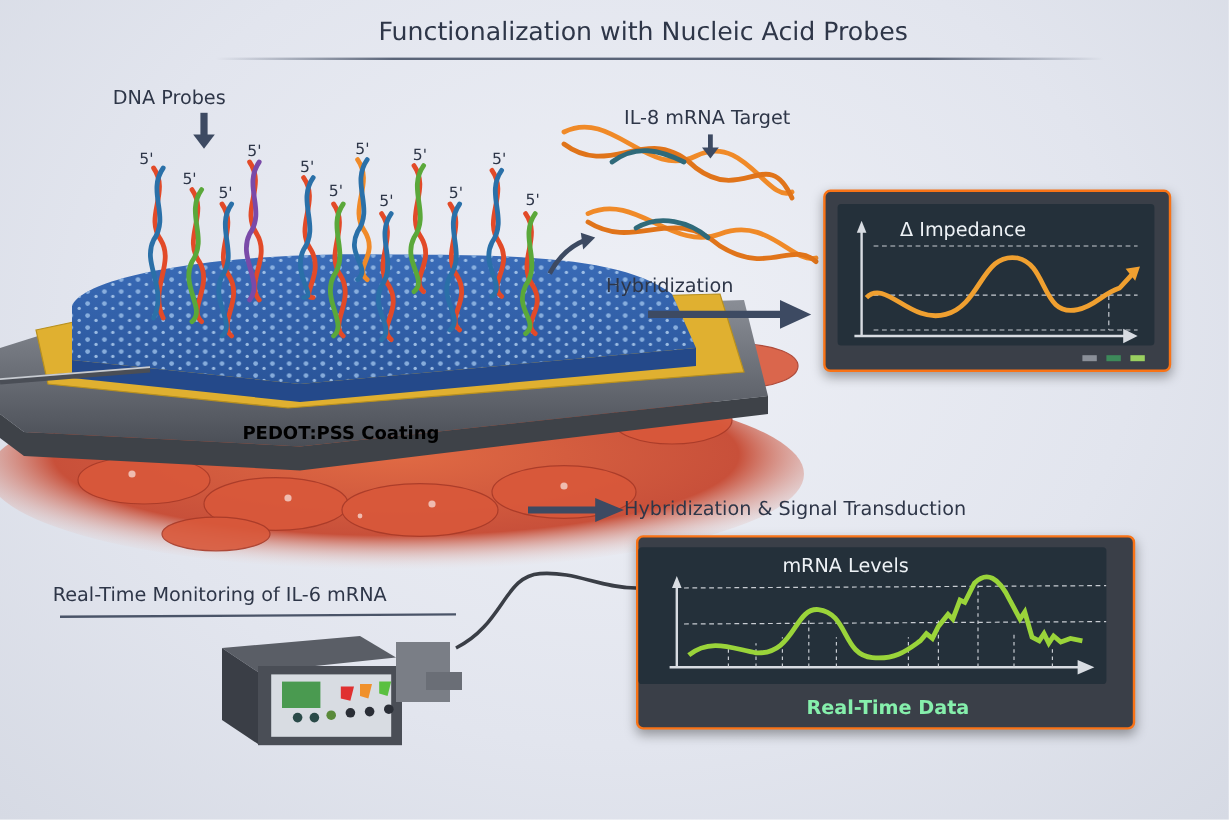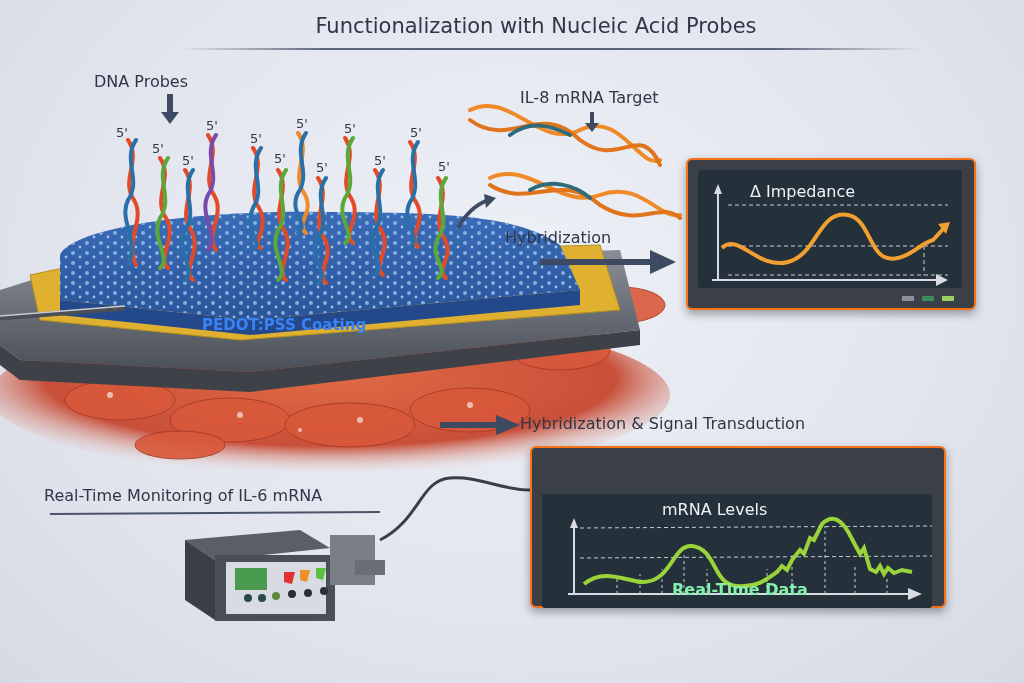--- a/index.html
+++ b/index.html
@@ -9,21 +9,21 @@
   .abs{position:absolute;}
   .title{left:0;width:1024px;top:14px;text-align:center;font-size:21px;color:#2e3648;padding-left:24px;}
   .title-rule{left:180px;width:740px;top:48px;height:2px;background:linear-gradient(90deg,rgba(60,70,90,0),#5a6478 20%,#5a6478 80%,rgba(60,70,90,0));}
   .label{font-size:16px;color:#2e3648;white-space:nowrap;}
   .monitor{background:#3a3f48;border-radius:6px;box-shadow:0 4px 10px rgba(0,0,0,.35);border:2px solid #f97316;}
   .screen{position:absolute;background:#24303a;border-radius:3px;}
   .screen-title{position:absolute;color:#eef2f6;font-size:16px;white-space:nowrap;}
   .caption{position:absolute;color:#86efac;font-size:16px;font-weight:bold;white-space:nowrap;}
   .ind{position:absolute;width:12px;height:5px;}
   .svgfull{position:absolute;left:0;top:0;}
-  .pedot-label{color:#3b82f6;font-weight:bold;font-size:15px;white-space:nowrap;}
+  .pedot-label{color:#000000;font-weight:bold;font-size:15px;white-space:nowrap;margin-top:36px;}
   .five{font-size:13px;fill:#2e3648;font-family:"DejaVu Sans",sans-serif;}
 </style>
 </head>
 <body>
 
 <div class="abs title">Functionalization with Nucleic Acid Probes</div>
 <div class="abs title-rule"></div>
 
 <svg class="svgfull" width="1024" height="683">
   <defs>
@@ -211,21 +211,21 @@
       <path d="M24,78 C40,62 60,100 90,92 C120,84 120,40 150,45 C175,50 170,95 200,88 C215,85 220,75 235,70 L246,58" stroke="#f0a030" stroke-width="4" fill="none"></path>
       <path d="M240,54 L252,52 L248,64 Z" fill="#f0a030"></path>
     </svg>
   </div>
   <div class="ind" style="left:214px;top:136px;background:#8a8f98;"></div>
   <div class="ind" style="left:234px;top:136px;background:#3d8a5a;"></div>
   <div class="ind" style="left:254px;top:136px;background:#9ad060;"></div>
 </div>
 
 <div class="abs monitor" style="left:530px;top:446px;width:412px;height:158px;">
-  <div class="screen" style="left:10px;top:8px;width:390px;height:114px;margin-top:38px;">
+  <div class="screen" style="left:0;top:8px;width:390px;height:114px;">
     <div class="screen-title" style="left:120px;top:6px;">mRNA Levels</div>
     <svg width="390" height="114" style="position:absolute;left:0;top:0;">
       <path d="M32,100 L32,30" stroke="#d8dce2" stroke-width="2"></path>
       <path d="M28,34 L32,24 L36,34 Z" fill="#d8dce2"></path>
       <path d="M26,100 L370,100" stroke="#d8dce2" stroke-width="2"></path>
       <path d="M366,94 L380,100 L366,106 Z" fill="#d8dce2"></path>
       <path d="M38,34 L390,32 M38,64 L390,62" stroke="#c8ccd2" stroke-width="1" stroke-dasharray="4,3"></path>
       <path d="M75,100 L75,82 M98,100 L98,80 M120,100 L120,75 M142,100 L142,60 M165,100 L165,75 M225,100 L225,75 M250,100 L250,58 M283,100 L283,32 M313,100 L313,70 M345,100 L345,82" stroke="#c8ccd2" stroke-width="1" stroke-dasharray="3,3"></path>
       <path d="M42,90 C60,75 80,85 98,88 C130,90 130,50 150,52 C175,55 170,90 195,92 C215,94 225,85 235,78 L240,72 L245,76 L250,66 L258,56 L262,60 L268,44 L272,46 L280,30 C290,20 300,24 310,45 L318,60 L322,54 L328,75 L334,78 L338,72 L342,80 L346,74 L352,79 L360,76 L370,78" stroke="#9ad43a" stroke-width="4" fill="none"></path>
     </svg>

